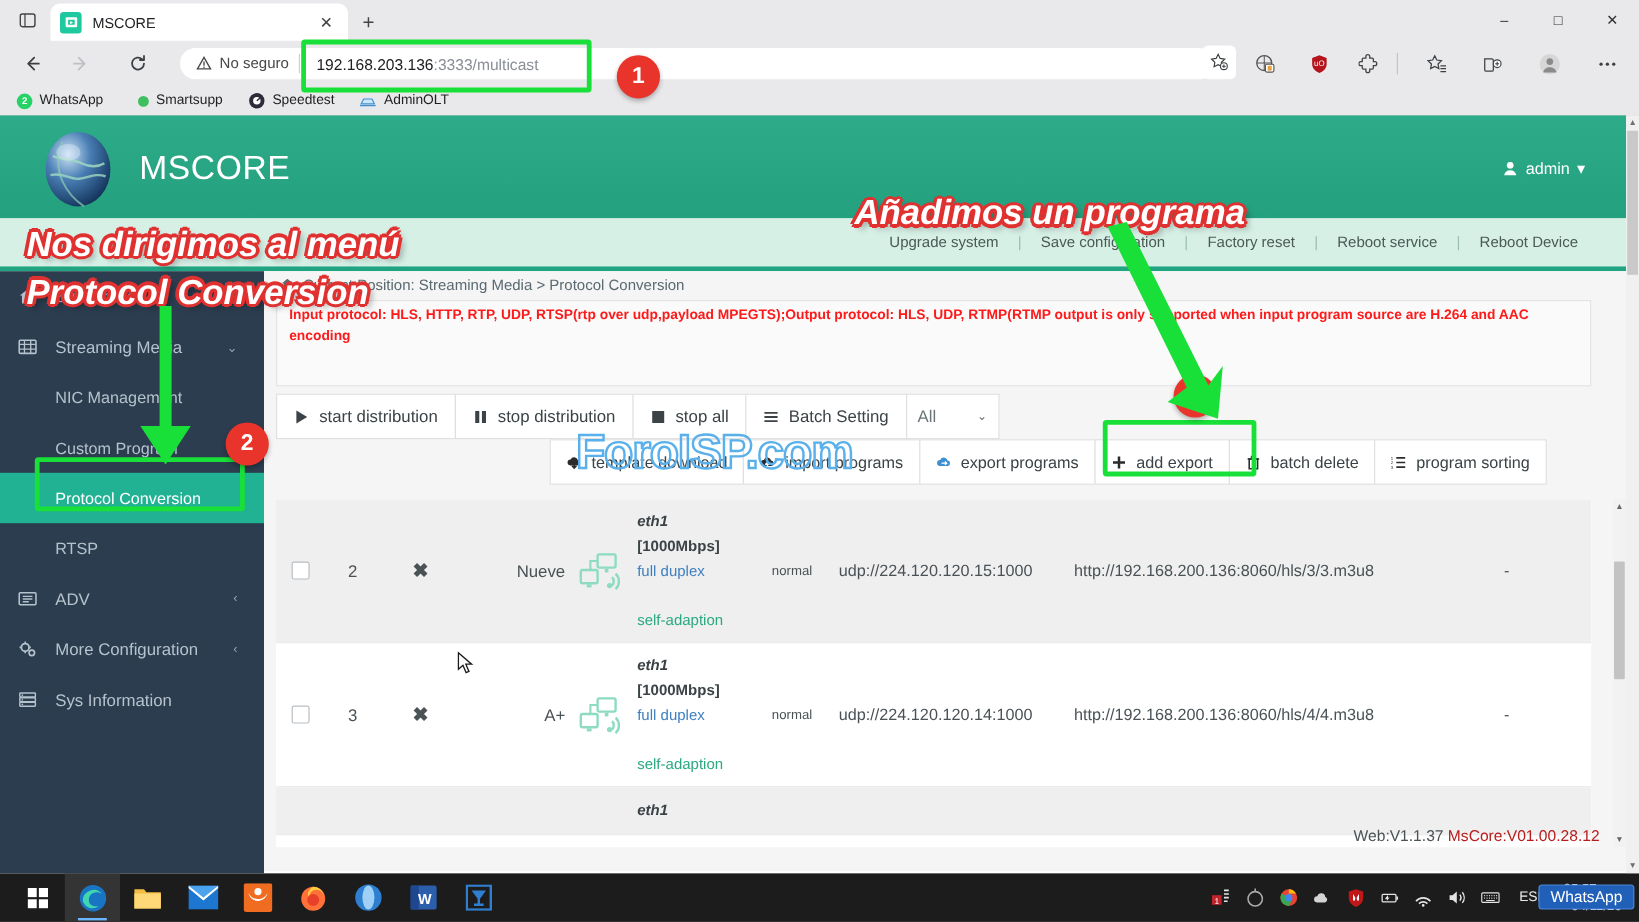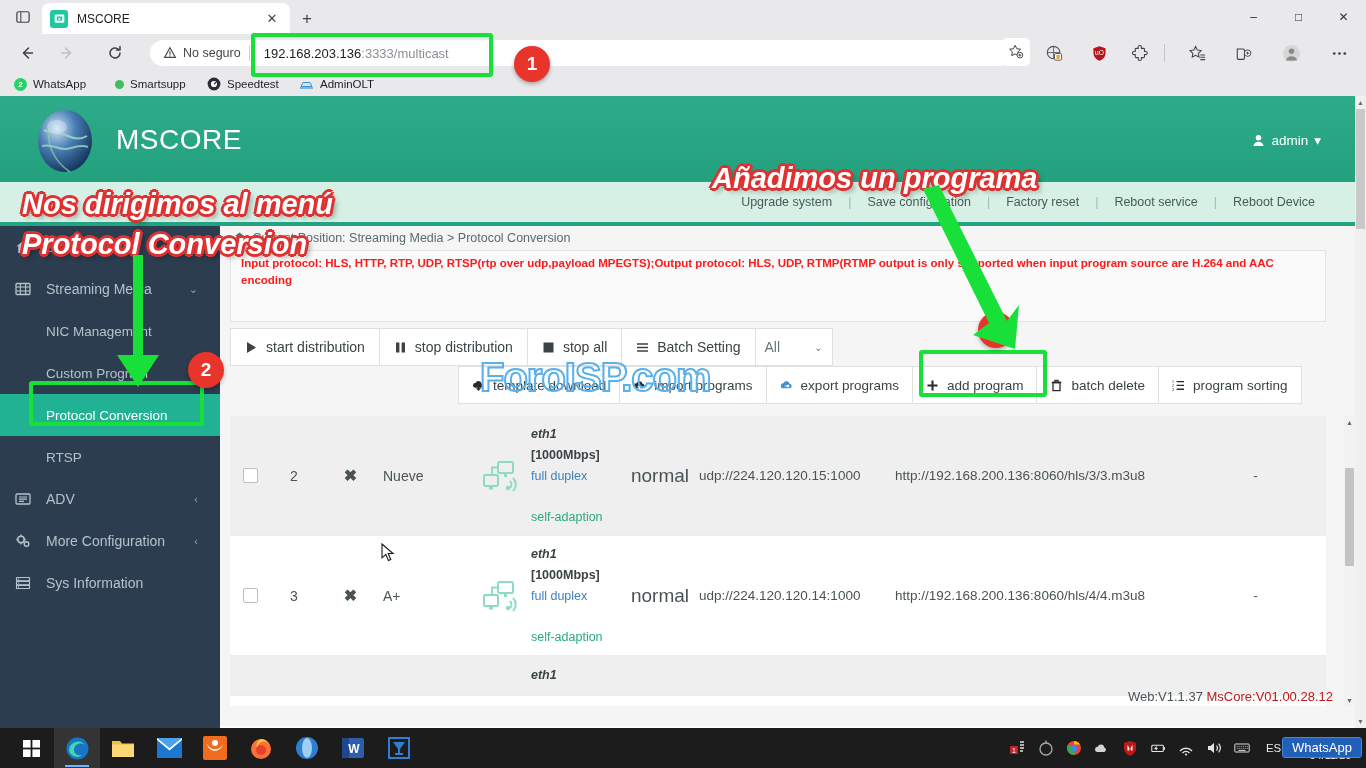--- a/index.html
+++ b/index.html
@@ -125,29 +125,29 @@
 
   
   .tablewrap { position:absolute; left:10px; top:190px; width:1096px; height:290px;
     background:#fff; overflow:hidden; }
   .trow { display:flex; align-items:center; min-height:120px; border-bottom:1px solid #ececec; }
   .trow.alt { background:#efefef; }
   .c-chk { width:40px; display:flex; justify-content:center; }
   .chk { width:15px; height:15px; border:1px solid #b9bfc4; background:#fff; border-radius:2px; }
   .c-idx { width:48px; text-align:center; font-size:14px; color:#4a5256; }
   .c-x { width:65px; text-align:center; font-size:16px; color:#4a5256; font-weight:bold; }
-  .c-name { width:88px; text-align:left; font-size:14px; color:#4a5256; }
+  .c-name { width:88px; text-align:right; font-size:14px; color:#4a5256; }
   .c-nic { width:60px; display:flex; justify-content:center; }
   .c-nic svg { width:38px; height:34px; }
   .c-eth { width:90px; font-size:12.5px; line-height:21px; }
   .c-eth .e1 { font-weight:bold; color:#3b4346;font-style:italic; }
   .c-eth .e2 { font-weight:bold; color:#3b4346; }
   .c-eth .e3 { color:#3e7fc1; }
   .c-eth .e4 { color:#2aa981;margin-top:20px; }
-  .c-stat { width:78px; text-align:center; font-size:19px; color:#4a5256; }
+  .c-stat { width:78px; text-align:center; font-size:11px; color:#4a5256; }
   .c-in { width:196px; font-size:13.5px; color:#4a5256; }
   .c-out { width:290px; font-size:13.5px; color:#4a5256; }
   .c-last { flex:1; text-align:center; font-size:13.5px; color:#4a5256; }
 
   .inner-sb { position:absolute; right:0; top:190px; width:11px; height:290px; background:#f2f2f2; }
   .inner-sb .up, .inner-sb .dn { height:12px; display:flex; align-items:center;
     justify-content:center; font-size:7px; color:#666; }
   .inner-sb .th { position:absolute; left:1px; top:52px; width:9px; height:98px;
     background:#c3c3c3; border-radius:1px; }
 
@@ -568,21 +568,21 @@
               </svg>
             </span>
           <span>export programs</span>
         </div>
         <div class="btn">
           <span class="bi">
               <svg viewBox="0 0 13 13">
                 <path d="M6.5 1.5v10M1.5 6.5h10" stroke="#2b2b2b" stroke-width="2.1"></path>
               </svg>
             </span>
-          <span>add program</span>
+          <span>add export</span>
         </div>
         <div class="btn">
           <span class="bi">
               <svg viewBox="0 0 13 13">
                 <path d="M3 3.5h7v8.2H3z" fill="none" stroke="#2b2b2b" stroke-width="1.3"></path>
                 <path d="M1.7 3.5h9.6M5 1.5h3v2H5z" stroke="#2b2b2b" stroke-width="1.3" fill="none"></path>
               </svg>
             </span>
           <span>batch delete</span>
         </div>

